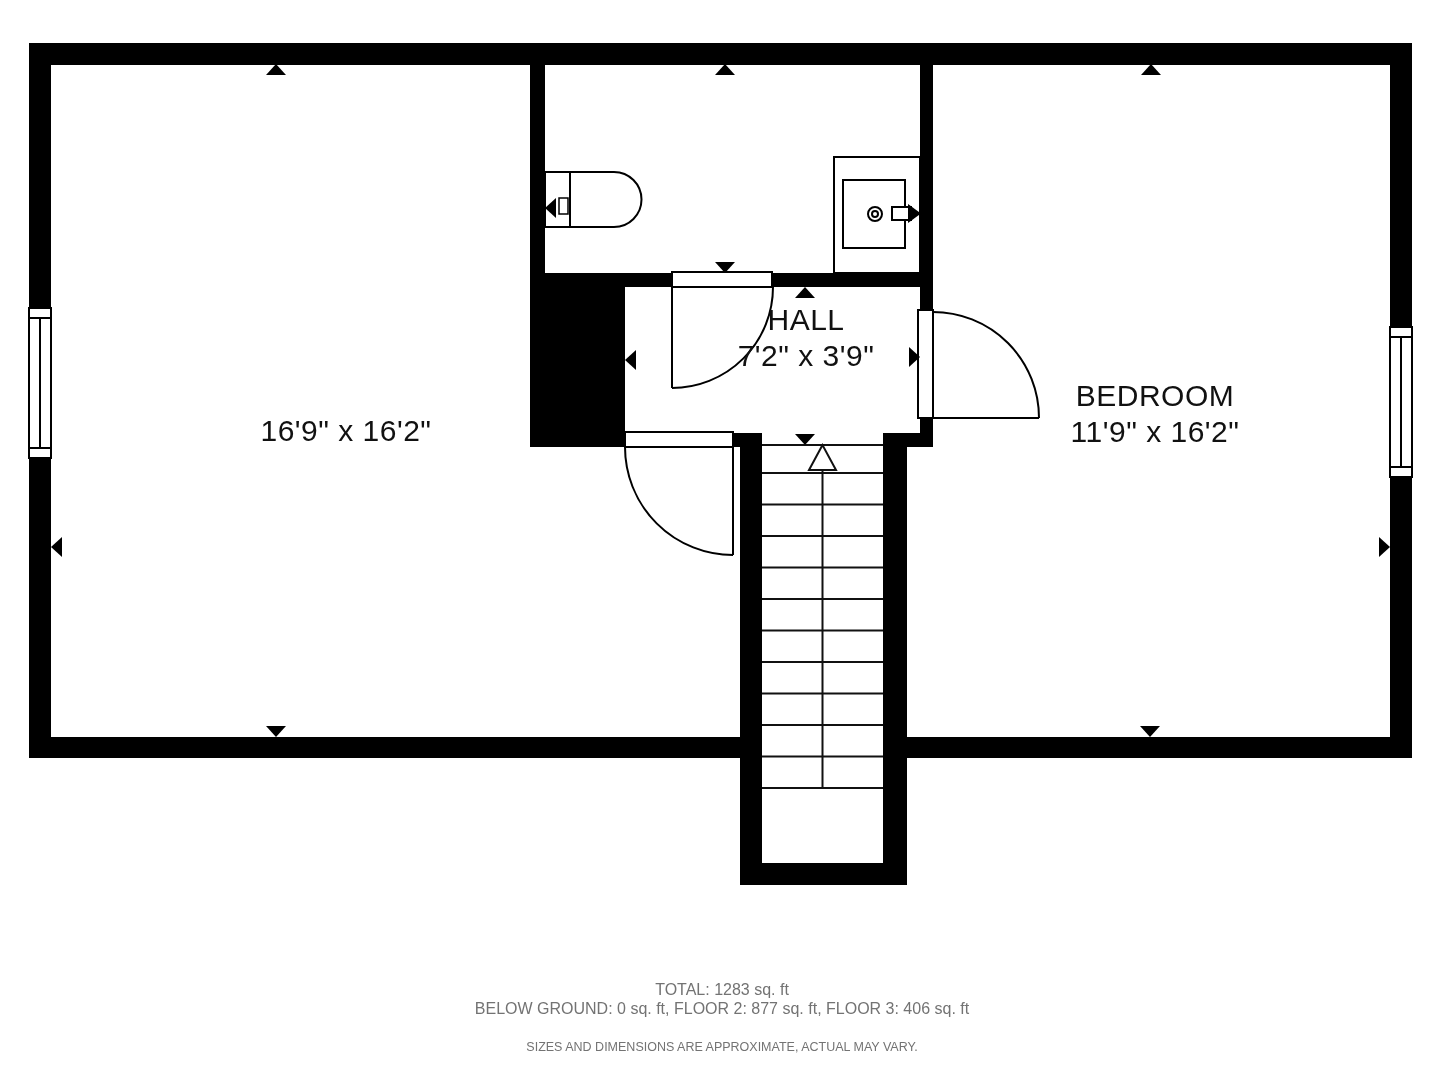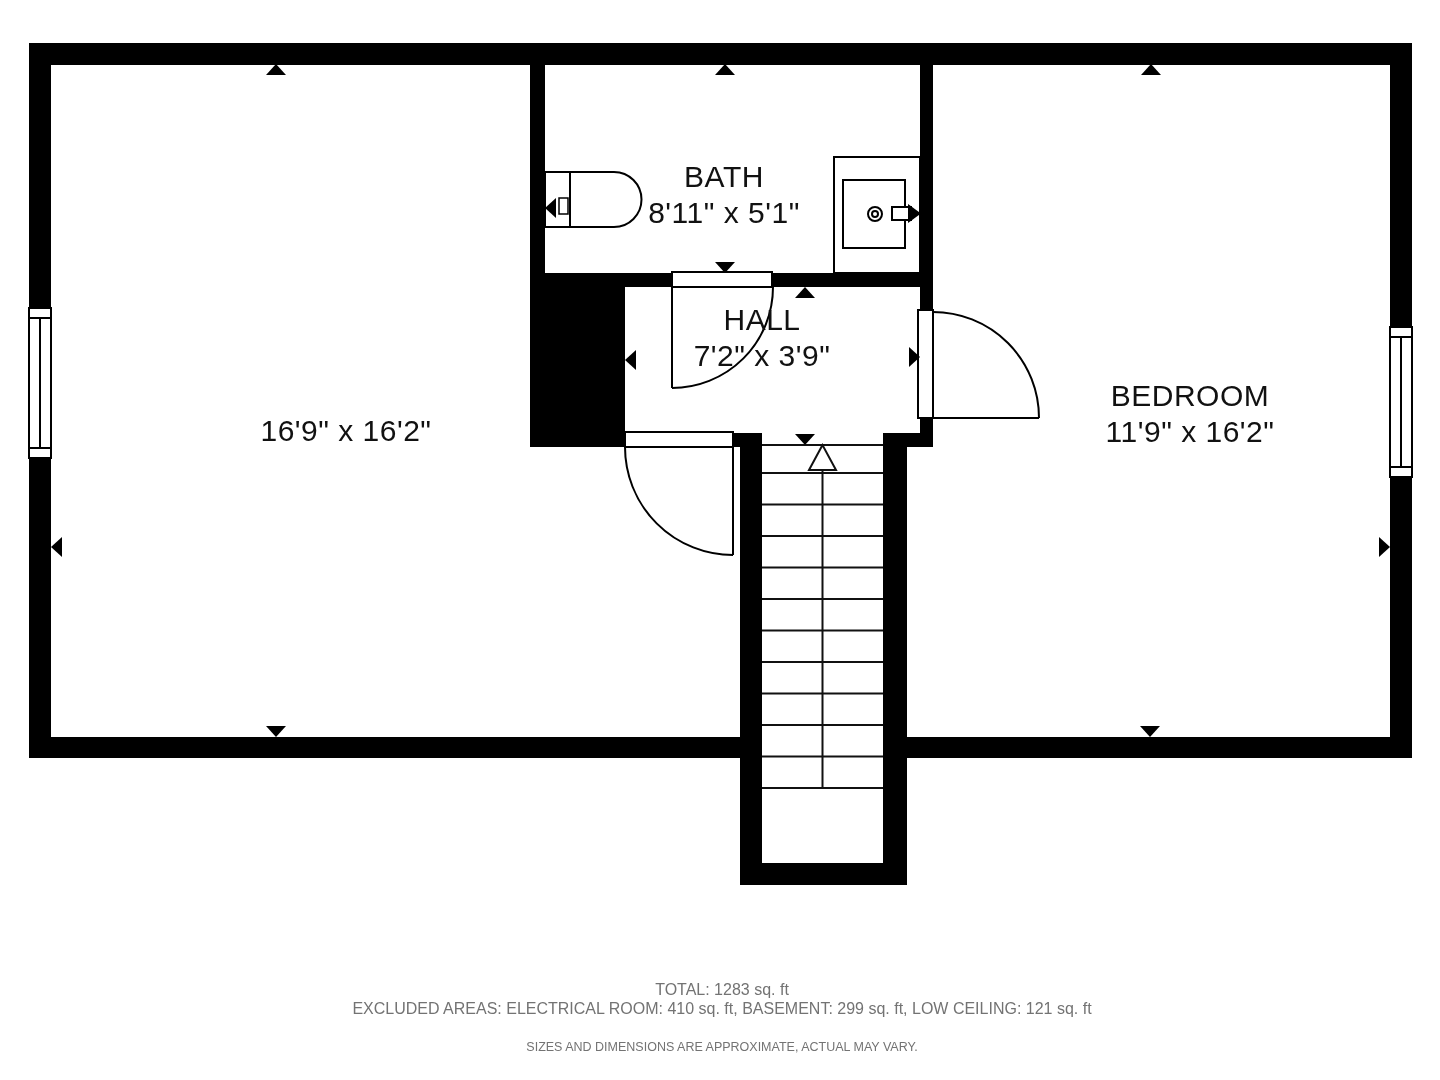--- a/index.html
+++ b/index.html
@@ -117,32 +117,28 @@
       <polygon points="795,434 815,434 805,445"></polygon>
       <polygon points="751,537 751,557 762,547"></polygon>
       <polygon points="894,537 894,557 883,547"></polygon>
       <polygon points="556,198 556,218 545,208"></polygon>
     </g>
   </svg>
 
   <div class="room-label" style="left:346px;top:431px;">
     <div>16'9" x 16'2"</div>
   </div>
-  <div class="room-label" style="left:724px;top:195px;">
-    <div>BATH</div>
-    <div>8'11" x 5'1"</div>
-  </div>
-  <div class="room-label" style="left:762px;top:338px;">
+  <div class="room-label" style="left:806px;top:338px;">
     <div>HALL</div>
     <div>7'2" x 3'9"</div>
   </div>
-  <div class="room-label" style="left:1190px;top:414px;">
+  <div class="room-label" style="left:1155px;top:414px;">
     <div>BEDROOM</div>
     <div>11'9" x 16'2"</div>
   </div>
 
   <div class="footer">
     <div>TOTAL: 1283 sq. ft</div>
-    <div>EXCLUDED AREAS: ELECTRICAL ROOM: 410 sq. ft, BASEMENT: 299 sq. ft, LOW CEILING: 121 sq. ft</div>
+    <div>BELOW GROUND: 0 sq. ft, FLOOR 2: 877 sq. ft, FLOOR 3: 406 sq. ft</div>
     <div class="disclaimer">SIZES AND DIMENSIONS ARE APPROXIMATE, ACTUAL MAY VARY.</div>
   </div>
 
 </div>
 
 </body></html>

